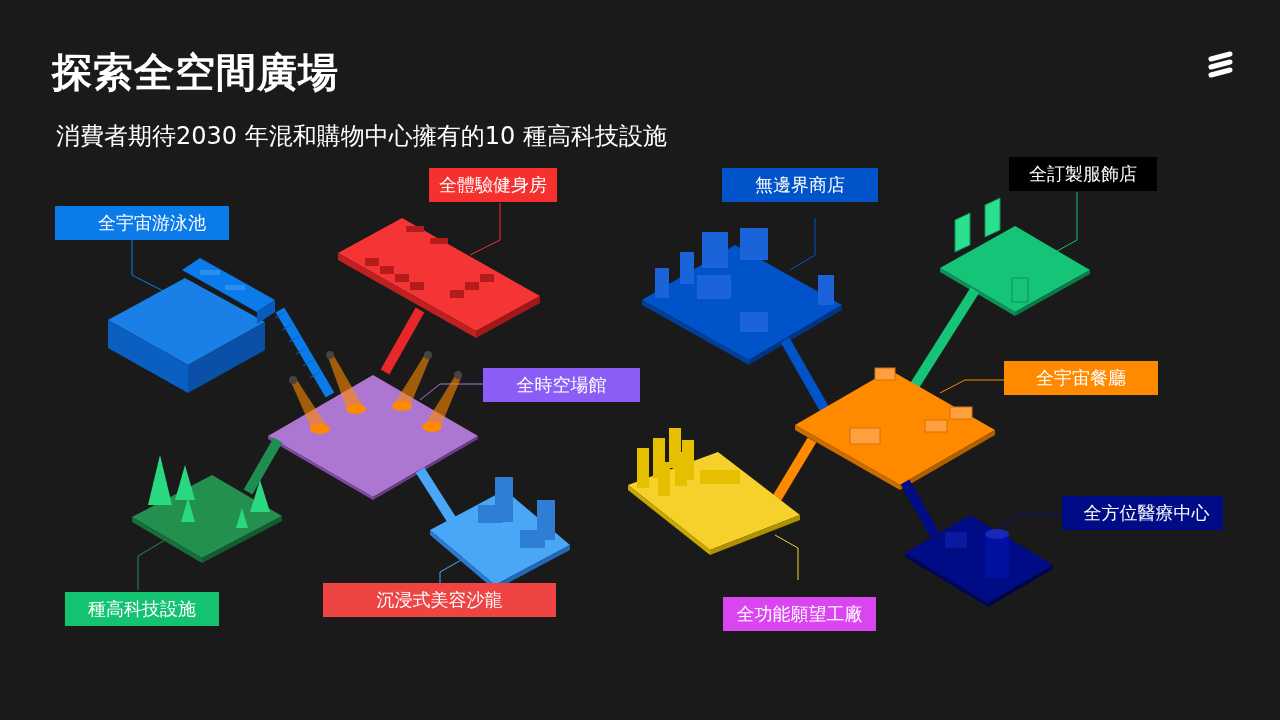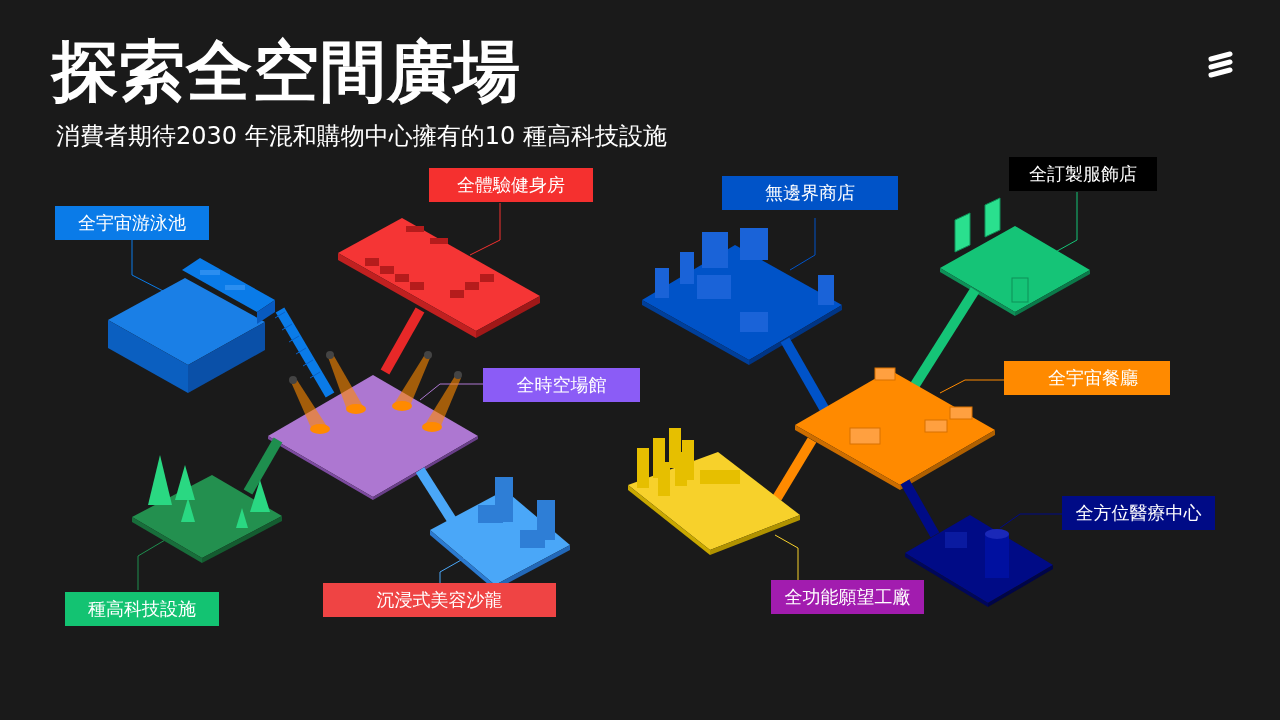--- a/index.html
+++ b/index.html
@@ -4,21 +4,21 @@
 <style>
   html, body { margin:0; padding:0; }
   body {
     width:1280px; height:720px; overflow:hidden;
     background:#1a1a1a;
     font-family: "DejaVu Sans", "Liberation Sans", sans-serif;
     position:relative; color:#fff;
   }
   .title {
     position:absolute; left:52px; top:40px;
-    font-size:66px; font-weight:bold; letter-spacing:1px; line-height:64px;
+    font-size:40px; font-weight:bold; letter-spacing:1px; line-height:64px;
   }
   .subtitle {
     position:absolute; left:56px; top:120px;
     font-size:24px; line-height:32px;
   }
   .logo { position:absolute; left:1206px; top:50px; width:30px; height:30px; }
   svg.scene { position:absolute; left:0; top:0; }
   .label {
     position:absolute; height:34px; line-height:34px;
     text-align:center; color:#fff; font-size:18px;
@@ -218,22 +218,22 @@
   <g>
     <polygon points="905,553 970,515 1053,565 988,603" fill="#000b86"></polygon>
     <polygon points="905,553 988,603 988,607 905,557" fill="#00075a"></polygon>
     <polygon points="988,603 1053,565 1053,569 988,607" fill="#000548"></polygon>
     <rect x="945" y="532" width="22" height="16" fill="#0a1aa0"></rect>
     <rect x="985" y="534" width="24" height="44" fill="#0010a0"></rect>
     <ellipse cx="997" cy="534" rx="12" ry="5" fill="#1a28b8"></ellipse>
   </g>
 </svg>
 
-<div class="label" style="left:55px;top:206px;width:154px;background:#0a7be8;">全宇宙游泳池</div>
-<div class="label" style="left:429px;top:168px;width:164px;background:#f5302f;">全體驗健身房</div>
+<div class="label" style="left:55px;top:206px;width:154px;background:#0a7be8;padding-left:20px;">全宇宙游泳池</div>
+<div class="label" style="left:429px;top:168px;width:128px;background:#f5302f;">全體驗健身房</div>
 <div class="label" style="left:483px;top:368px;width:157px;background:#8b5cf6;">全時空場館</div>
 <div class="label" style="left:65px;top:592px;width:154px;background:#13c372;">種高科技設施</div>
 <div class="label" style="left:323px;top:583px;width:233px;background:#ef4444;">沉浸式美容沙龍</div>
-<div class="label" style="left:722px;top:176px;width:176px;background:#0053c8;">無邊界商店</div>
+<div class="label" style="left:722px;top:168px;width:156px;background:#0053c8;">無邊界商店</div>
 <div class="label" style="left:1009px;top:157px;width:148px;background:#000000;">全訂製服飾店</div>
-<div class="label" style="left:1004px;top:361px;width:154px;background:#ff8a00;padding-left:12px;">全宇宙餐廳</div>
-<div class="label" style="left:723px;top:580px;width:153px;background:#a21caf;margin-left:48px;">全功能願望工廠</div>
-<div class="label" style="left:1062px;top:496px;width:153px;background:#000b86;">全方位醫療中心</div>
+<div class="label" style="left:1004px;top:361px;width:154px;background:#ff8a00;">全宇宙餐廳</div>
+<div class="label" style="left:723px;top:597px;width:153px;background:#d946ef;">全功能願望工廠</div>
+<div class="label" style="left:1062px;top:496px;width:153px;background:#000b86;padding-left:8px;">全方位醫療中心</div>
 
 </body></html>

